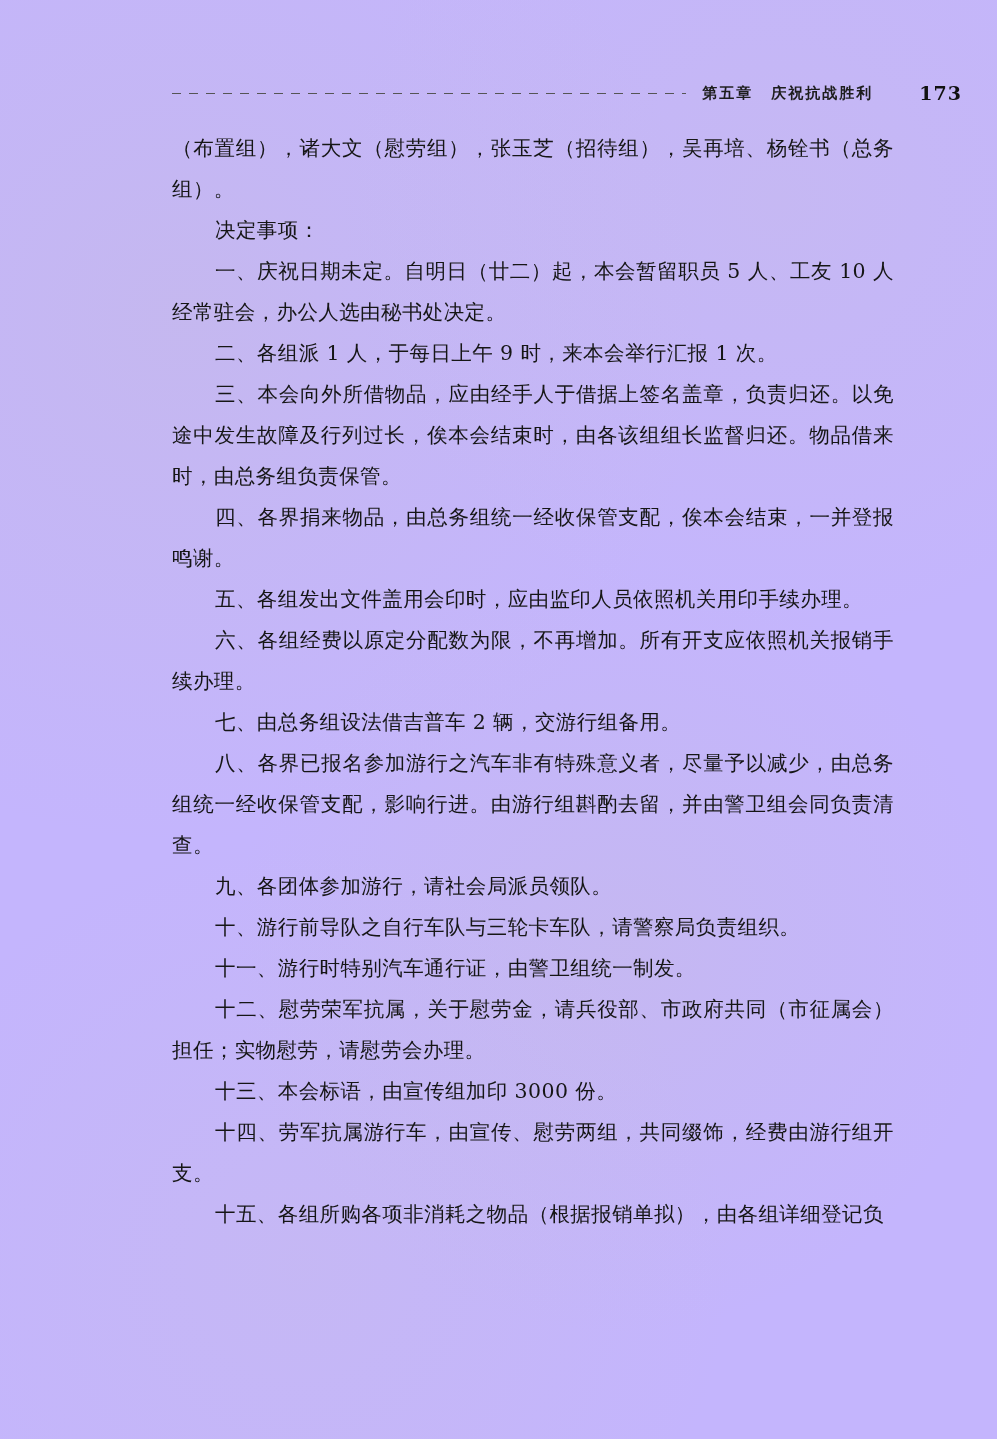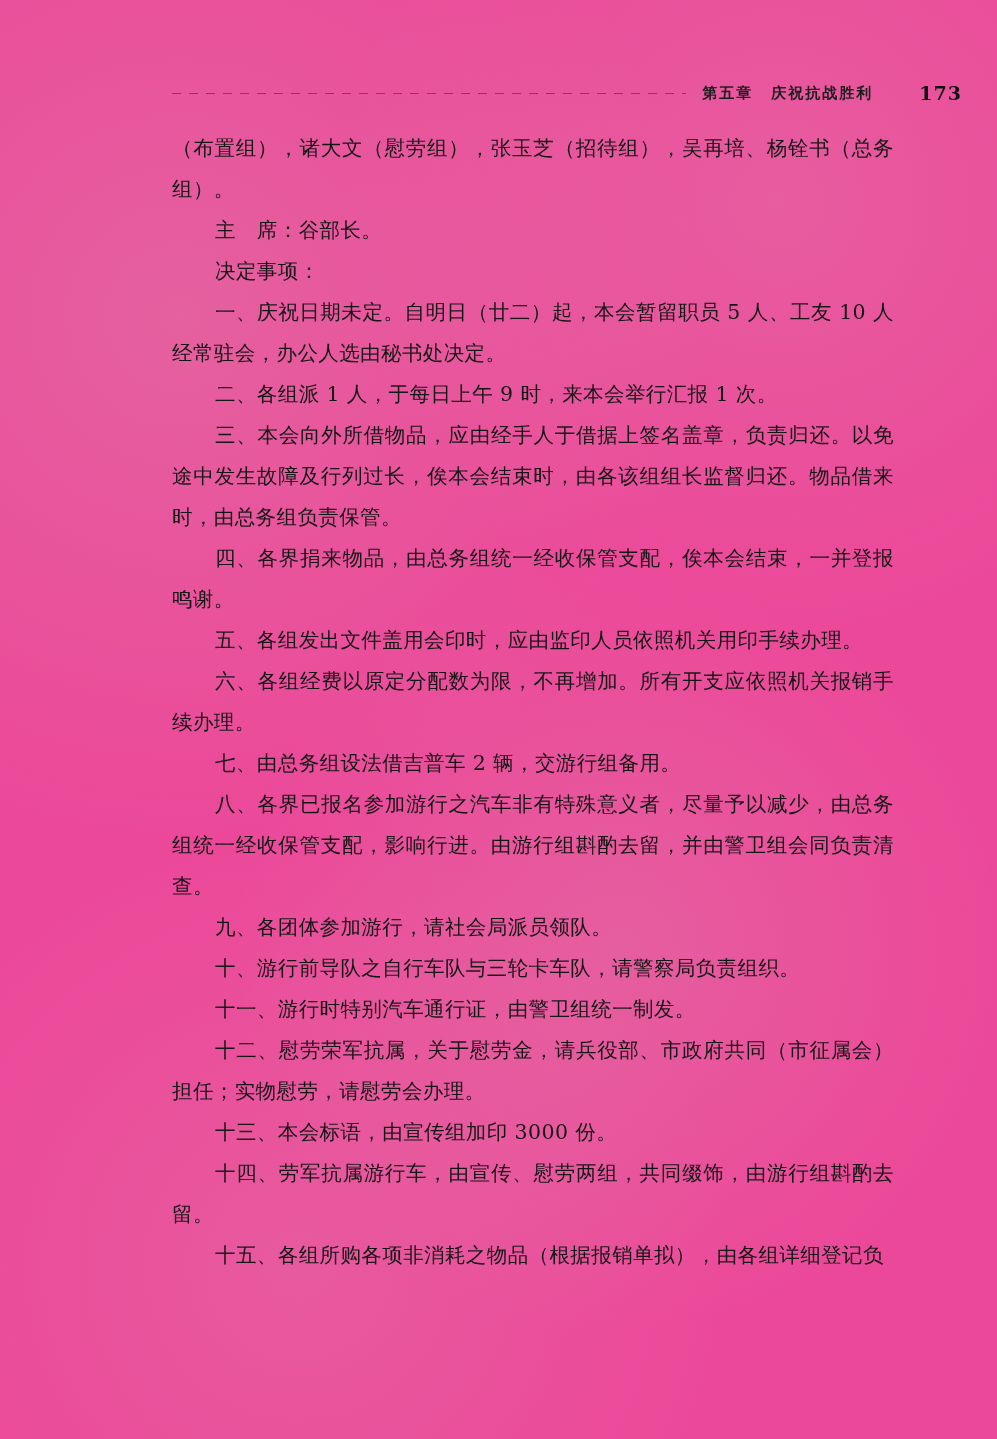--- a/index.html
+++ b/index.html
@@ -4,21 +4,21 @@
 <style>
   html, body {
     margin: 0;
     padding: 0;
     background: #ffffff;
   }
   .page {
     position: relative;
     width: 997px;
     height: 1439px;
-    background: #ec4899;
+    background: #c4b5fd;
     overflow: hidden;
     font-family: "Liberation Serif", "DejaVu Serif", serif;
     color: #1b1b1b;
   }
   
   .page::before {
     content: "";
     position: absolute;
     inset: 0;
     background:
@@ -102,33 +102,32 @@
 
     <div class="running-head">
       <div class="rule"></div>
       <div class="head-title head-chapter">第五章</div>
       <div class="head-title">庆祝抗战胜利</div>
       <div class="page-number">173</div>
     </div>
 
     <div class="body-text">
         <p class="para flush">（布置组），诸大文（慰劳组），张玉芝（招待组），吴再培、杨铨书（总务组）。</p>
-        <p class="para indent">主　席：谷部长。</p>
         <p class="para indent">决定事项：</p>
         <p class="para indent">一、庆祝日期未定。自明日（廿二）起，本会暂留职员 5 人、工友 10 人经常驻会，办公人选由秘书处决定。</p>
         <p class="para indent">二、各组派 1 人，于每日上午 9 时，来本会举行汇报 1 次。</p>
         <p class="para indent">三、本会向外所借物品，应由经手人于借据上签名盖章，负责归还。以免途中发生故障及行列过长，俟本会结束时，由各该组组长监督归还。物品借来时，由总务组负责保管。</p>
         <p class="para indent">四、各界捐来物品，由总务组统一经收保管支配，俟本会结束，一并登报鸣谢。</p>
         <p class="para indent">五、各组发出文件盖用会印时，应由监印人员依照机关用印手续办理。</p>
         <p class="para indent">六、各组经费以原定分配数为限，不再增加。所有开支应依照机关报销手续办理。</p>
         <p class="para indent">七、由总务组设法借吉普车 2 辆，交游行组备用。</p>
         <p class="para indent">八、各界已报名参加游行之汽车非有特殊意义者，尽量予以减少，由总务组统一经收保管支配，影响行进。由游行组斟酌去留，并由警卫组会同负责清查。</p>
         <p class="para indent">九、各团体参加游行，请社会局派员领队。</p>
         <p class="para indent">十、游行前导队之自行车队与三轮卡车队，请警察局负责组织。</p>
         <p class="para indent">十一、游行时特别汽车通行证，由警卫组统一制发。</p>
         <p class="para indent">十二、慰劳荣军抗属，关于慰劳金，请兵役部、市政府共同（市征属会）担任；实物慰劳，请慰劳会办理。</p>
         <p class="para indent">十三、本会标语，由宣传组加印 3000 份。</p>
-        <p class="para indent">十四、劳军抗属游行车，由宣传、慰劳两组，共同缀饰，由游行组斟酌去留。</p>
+        <p class="para indent">十四、劳军抗属游行车，由宣传、慰劳两组，共同缀饰，经费由游行组开支。</p>
         <p class="para indent">十五、各组所购各项非消耗之物品（根据报销单拟），由各组详细登记负</p>
       </div>
 
   </div>
 </div>
 
 </body></html>

